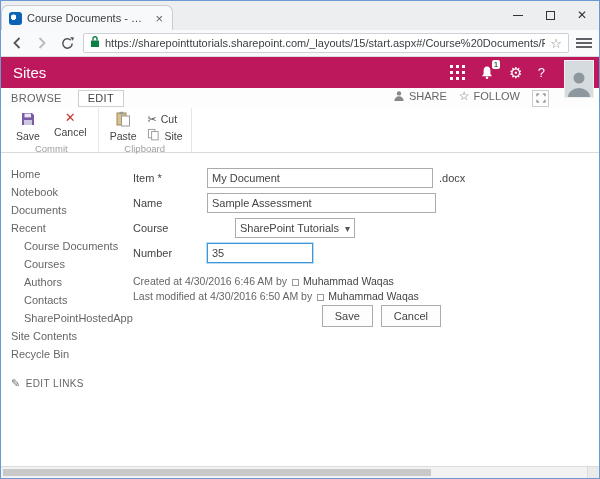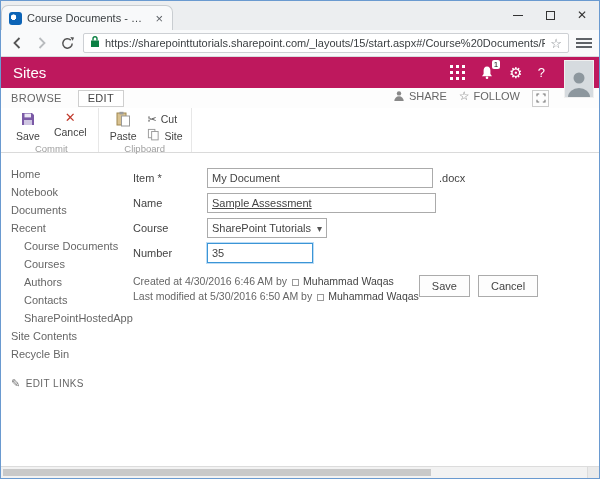--- a/index.html
+++ b/index.html
@@ -65,28 +65,28 @@
   .nav-item { padding:3px 0; cursor:pointer; white-space:nowrap; }
   .nav-item.indent { padding-left:13px; }
   .edit-links { margin-top:14px; display:flex; align-items:center; gap:5px; font-size:10px; color:#666; letter-spacing:.4px; cursor:pointer; }
   .pencil { font-size:11px; color:#777; }
 
   .formarea { flex:1; padding-top:14px; font-size:11px; color:#444; }
   .frow { display:flex; align-items:center; margin-bottom:3px; height:22px; }
   .flabel { width:74px; flex:none; }
   input.fld { height:20px; border:1px solid #ababab; font-size:11px; color:#444; padding:0 4px; font-family:"Liberation Sans","DejaVu Sans",sans-serif; }
   .name-input { width:226px; }
-  .title-input { width:229px;text-decoration:underline; }
+  .title-input { width:229px; }
   .number-input { width:106px; border:1px solid #3b95d6 !important; outline:1px solid #bcdcf5; }
   .suffix { margin-left:6px; }
-  .dropdown { width:120px; height:20px; border:1px solid #ababab; display:flex; align-items:center; padding:0 4px; gap:4px; cursor:pointer; background:#fff; }
+  .dropdown { width:120px; height:20px; border:1px solid #ababab; display:flex; align-items:center; padding:0 4px; gap:4px; cursor:pointer; background:#fff;margin-left:28px; }
   .dropdown .dtext { flex:1; white-space:nowrap; overflow:hidden; }
   .darrow { color:#555; font-size:10px; }
 
-  .meta-row { display:flex; width:308px; margin-top:10px; }
+  .meta-row { display:flex; width:308px; margin-top:10px;flex-direction:column; }
   .meta-lines { font-size:10.5px; color:#666; line-height:15px; white-space:nowrap; }
   .presence { display:inline-block; width:7px; height:7px; border:1px solid #9a9a9a; margin:0 4px 0 5px; vertical-align:-1px; background:#fff; }
   .byname { color:#444; }
   .meta-buttons { margin-left:auto; display:flex; gap:8px; align-items:flex-start; padding-top:1px; }
   .btn { height:22px; background:#fdfdfd; border:1px solid #ababab; font-size:11px; color:#444; display:flex; align-items:center; justify-content:center; padding:0 12px; cursor:pointer; }
 
   
   .hscroll { position:absolute; left:0; right:0; bottom:0; height:12px; background:#f2f2f2; border-top:1px solid #dcdcdc; }
   .hthumb { position:absolute; left:2px; top:2px; height:7px; width:428px; background:#c9c9c9; cursor:pointer; }
   .scorner { position:absolute; right:0; top:0; bottom:0; width:12px; background:#eaeaea; border-left:1px solid #dcdcdc; }
@@ -298,21 +298,21 @@
         <span class="flabel">Number</span>
         <input class="fld number-input" value="35" style="">
       </div>
 
       <div class="meta-row">
         <div class="meta-lines">
           <div>
             <span>Created at 4/30/2016 6:46 AM  by</span><span class="presence"></span><span class="byname">Muhammad Waqas</span>
           </div>
           <div>
-            <span>Last modified at 5/30/2016 6:50 AM  by</span><span class="presence"></span><span class="byname">Muhammad Waqas</span>
+            <span>Last modified at 4/30/2016 6:50 AM  by</span><span class="presence"></span><span class="byname">Muhammad Waqas</span>
           </div>
         </div>
         <div class="meta-buttons">
           <div class="btn">Save</div>
           <div class="btn">Cancel</div>
         </div>
       </div>
     </div>
   </div>
 

